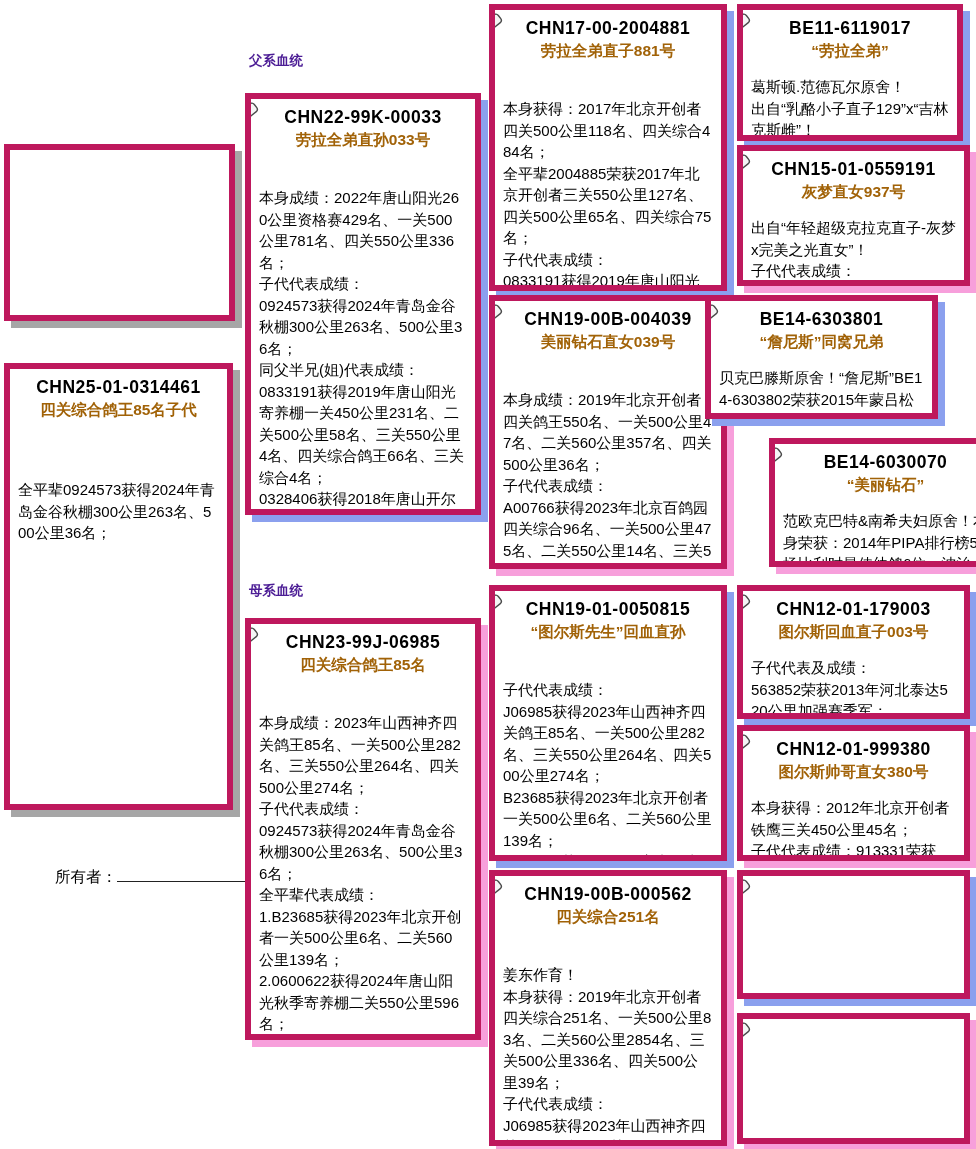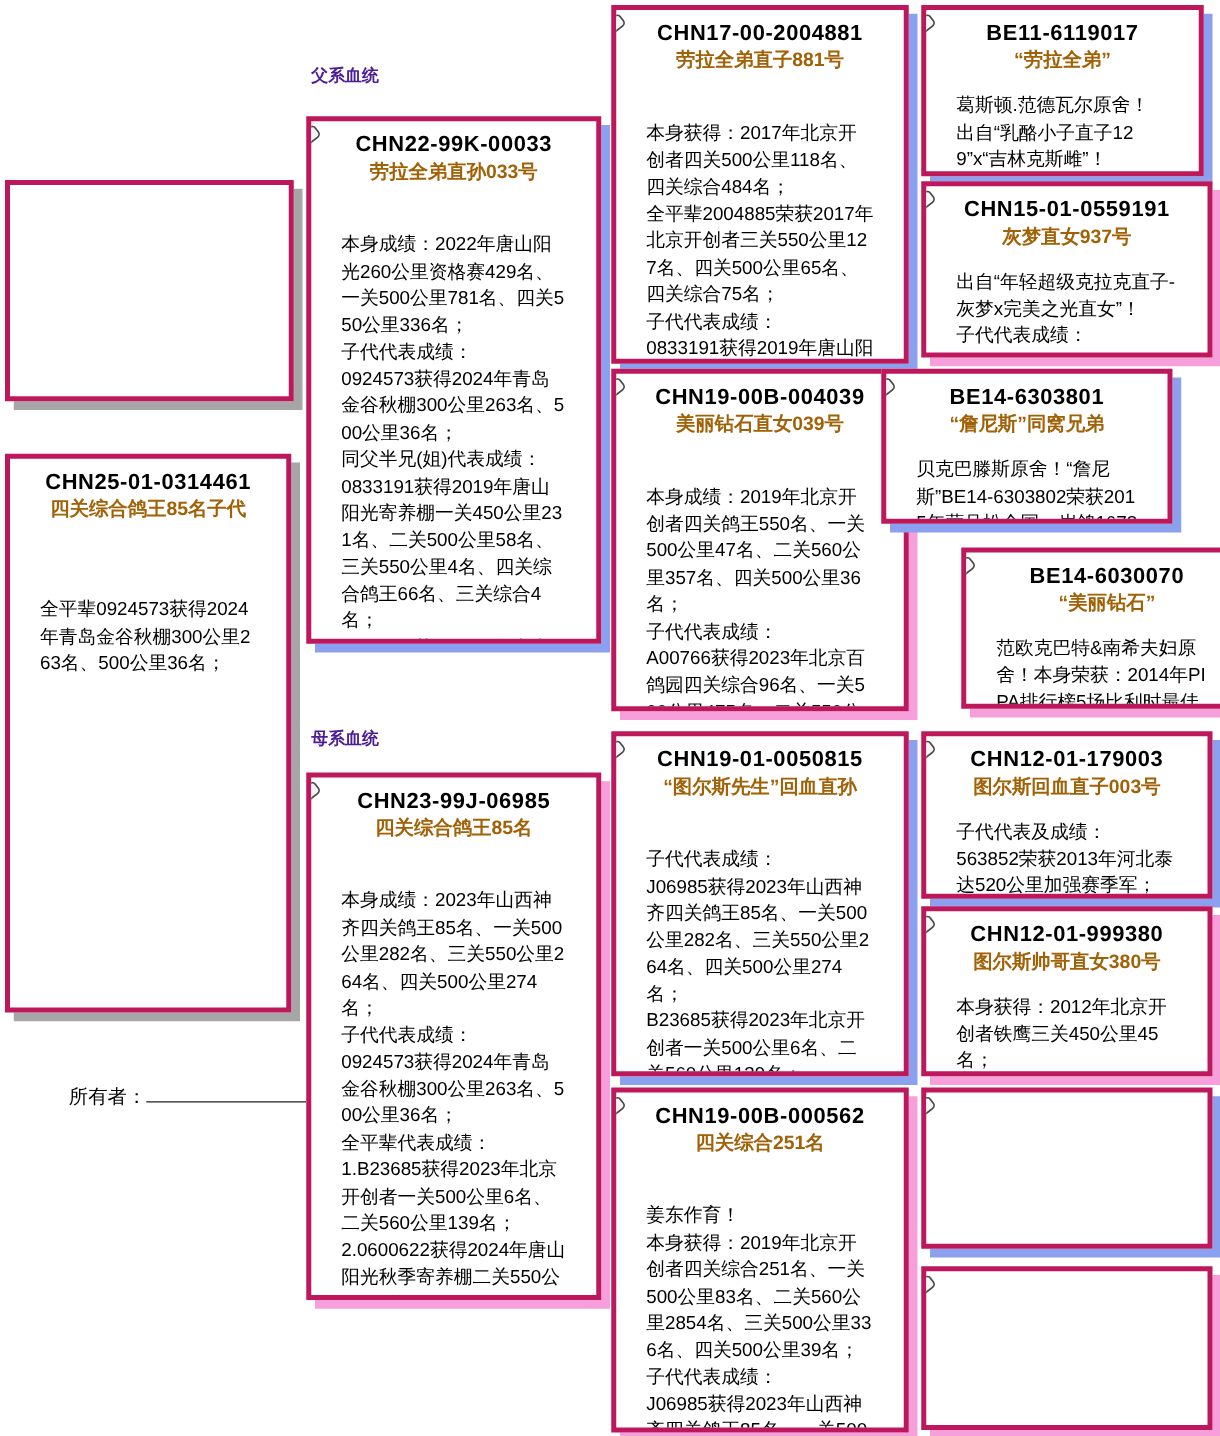--- a/index.html
+++ b/index.html
@@ -2,21 +2,21 @@
 <html style="--male_shadow: #8ba0ee; --female_shadow: #f79fdb; --neutral_shadow: #a6a6a6; --border: #111111;"><head>
 <meta charset="utf-8">
 <style>
   html,body{margin:0;padding:0;background:#ffffff;}
   body{font-family:"Liberation Sans","DejaVu Sans",sans-serif;}
   #canvas{position:relative;width:976px;height:1149px;background:#fff;overflow:hidden;}
 
   .box{
     position:absolute;
     background:#fff;
-    border:4px solid #be185d;
+    border:6px solid #be185d;
     box-sizing:border-box;
     overflow:hidden;
   }
   .male   {box-shadow:7px 7px 0 0 var(--male_shadow);}
   .female {box-shadow:7px 7px 0 0 var(--female_shadow);}
   .neutral{box-shadow:7px 7px 0 0 var(--neutral_shadow);}
 
   .ring{
     margin-top:7px;
     text-align:center;
@@ -29,21 +29,21 @@
   }
   .cname{
     text-align:center;
     font-weight:bold;
     font-size:15.5px;
     line-height:22px;
     color:#a16207;
     white-space:nowrap;
   }
   .bbody{
-    padding:0 24px;
+    padding:0 8px;
     font-size:15px;
     line-height:21.5px;
     color:#000;
     white-space:pre-line;
     word-break:break-all;
     text-align:left;
   }
   .gap-xl .bbody{margin-top:58px;}
   .gap-lg .bbody{margin-top:36px;}
   .gap-sm .bbody{margin-top:14px;}

